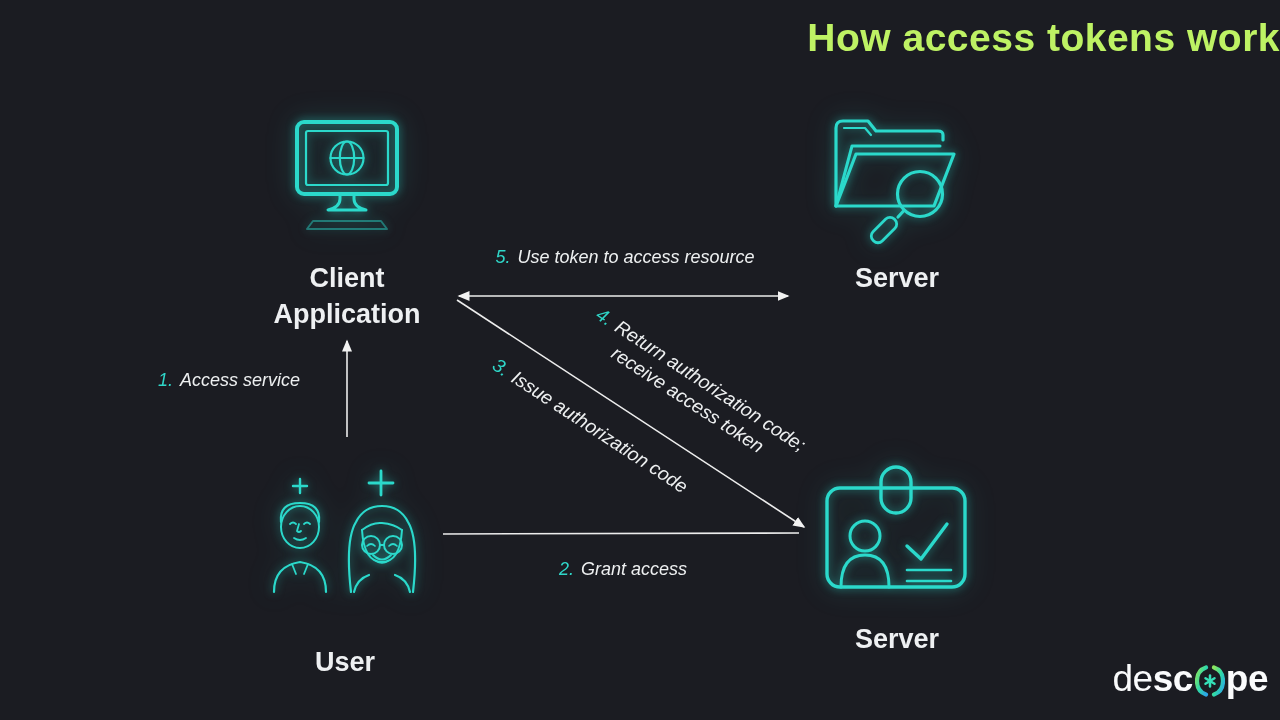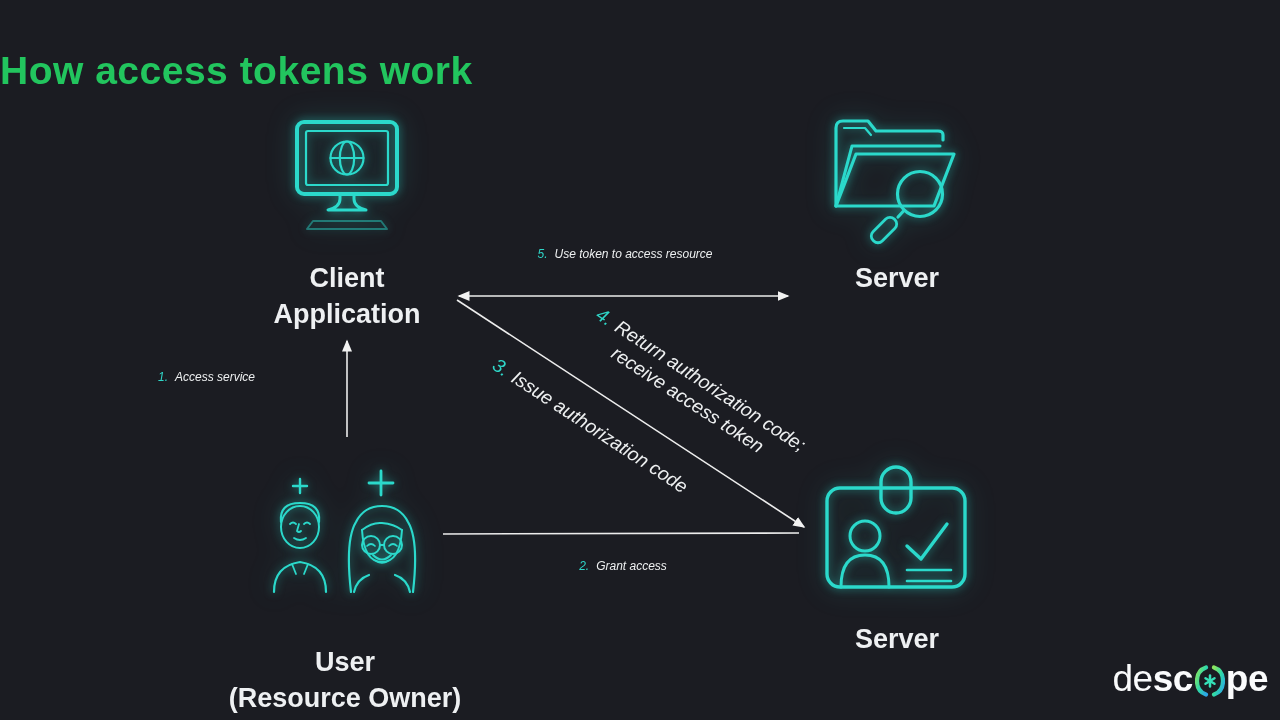--- a/index.html
+++ b/index.html
@@ -2,34 +2,34 @@
 <html><head>
 <meta charset="utf-8">
 <style>
   html,body { margin:0; padding:0; }
   body {
     width:1280px; height:720px; position:relative; overflow:hidden;
     background:#1b1c22;
     font-family:"Liberation Sans", sans-serif;
   }
   .title {
-    position:absolute; top:16px; left:0; width:1280px; text-align:left;
-    font-size:39px; font-weight:700; color:#22c55e; letter-spacing:0.5px;margin-top:33px;
+    position:absolute; top:16px; left:0; width:1280px; text-align:right;
+    font-size:39px; font-weight:700; color:#bef264; letter-spacing:0.5px;
   }
   .node-label {
     position:absolute; text-align:center; color:#eef0f2;
     font-size:27px; line-height:36px; font-weight:700;
   }
   .icon {
     position:absolute;
     filter: drop-shadow(0 0 4px rgba(43,217,203,.55)) drop-shadow(0 0 13px rgba(43,217,203,.25));
   }
   .icon svg * { stroke:#2bd9cb; fill:none; stroke-linecap:round; stroke-linejoin:round; }
   .step {
-    position:absolute; font-style:italic; color:#eef0f1; font-size:12px;
+    position:absolute; font-style:italic; color:#eef0f1; font-size:18px;
     white-space:nowrap;
   }
   .step .num { color:#2fd6c8; padding-right:7px; }
   .step.centered { text-align:center; }
   .rot { transform:rotate(33.2deg); }
   .step .l2 { white-space:nowrap; }
   #arrow-layer { position:absolute; left:0; top:0; pointer-events:none; }
   .logo {
     position:absolute; right:12px; top:658px; height:42px;
     display:flex; align-items:center; color:#fafbfc; font-size:37px; letter-spacing:-0.5px;
@@ -144,21 +144,20 @@
   <div>Client</div>
   <div>Application</div>
 </div>
 
 <div class="node-label" style="left:797px; top:260px; width:200px;">
   <div>Server</div>
 </div>
 
 <div class="node-label" style="left:220px; top:611px; width:250px;margin-top:33px;">
   <div>User</div>
-  <div>(Resource Owner)</div>
 </div>
 
 <div class="node-label" style="left:787px; top:621px; width:220px;">
   <div>Server</div>
 </div>
 
 <div class="logo">
   <span class="light">de</span>
     <span class="bold">sc</span>
     <svg width="30" height="34" viewBox="0 0 30 34">

